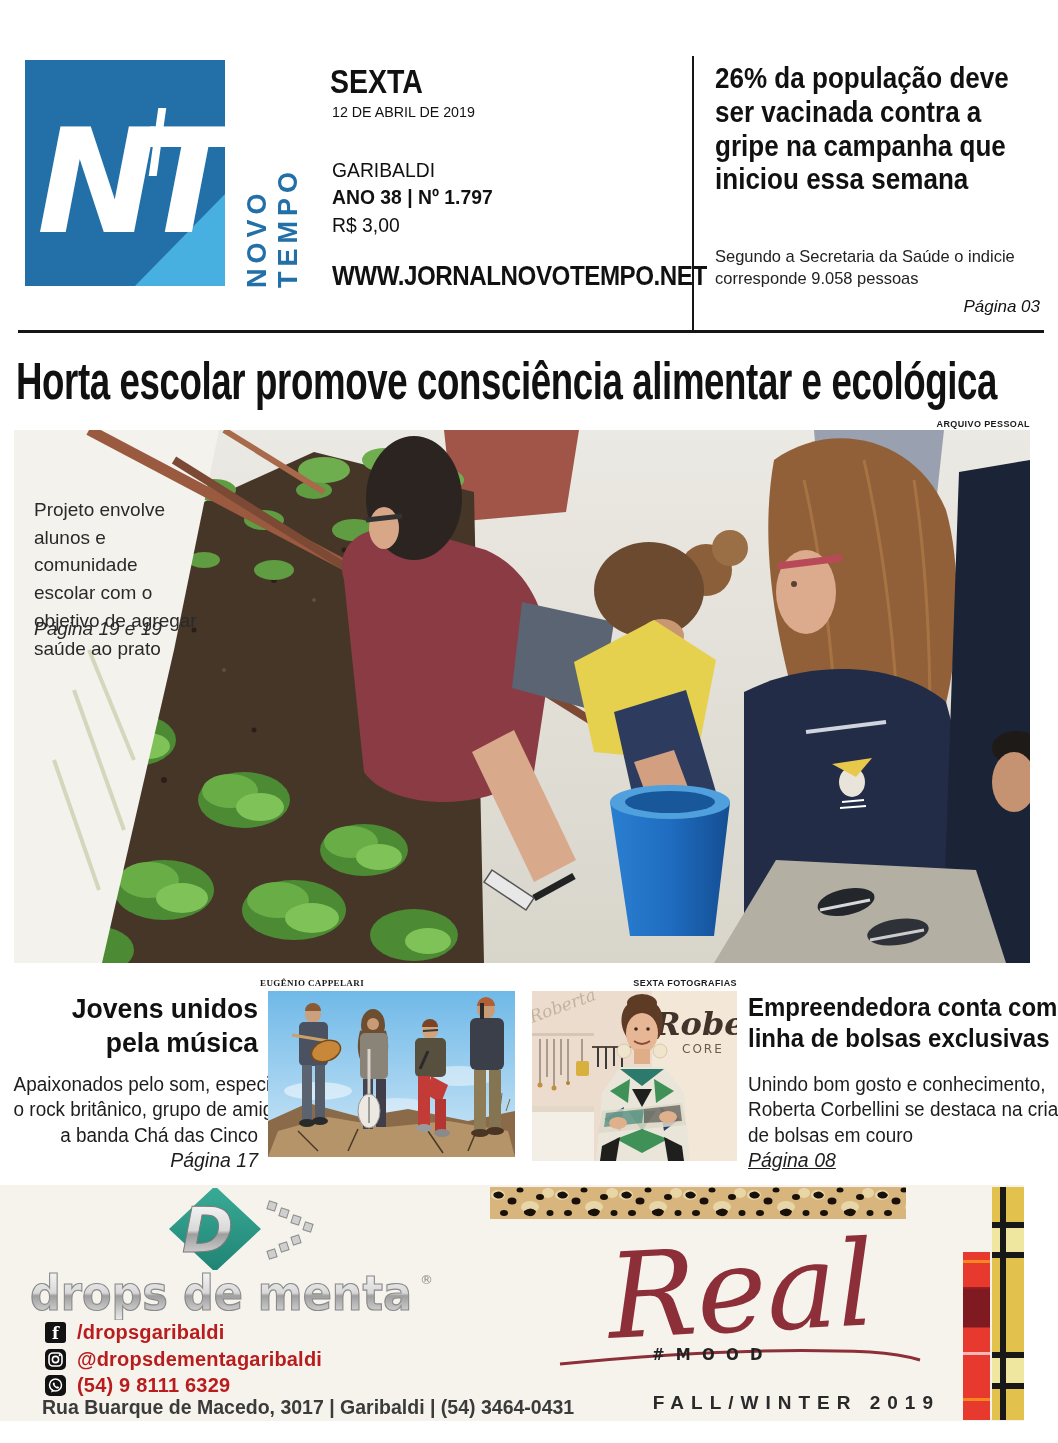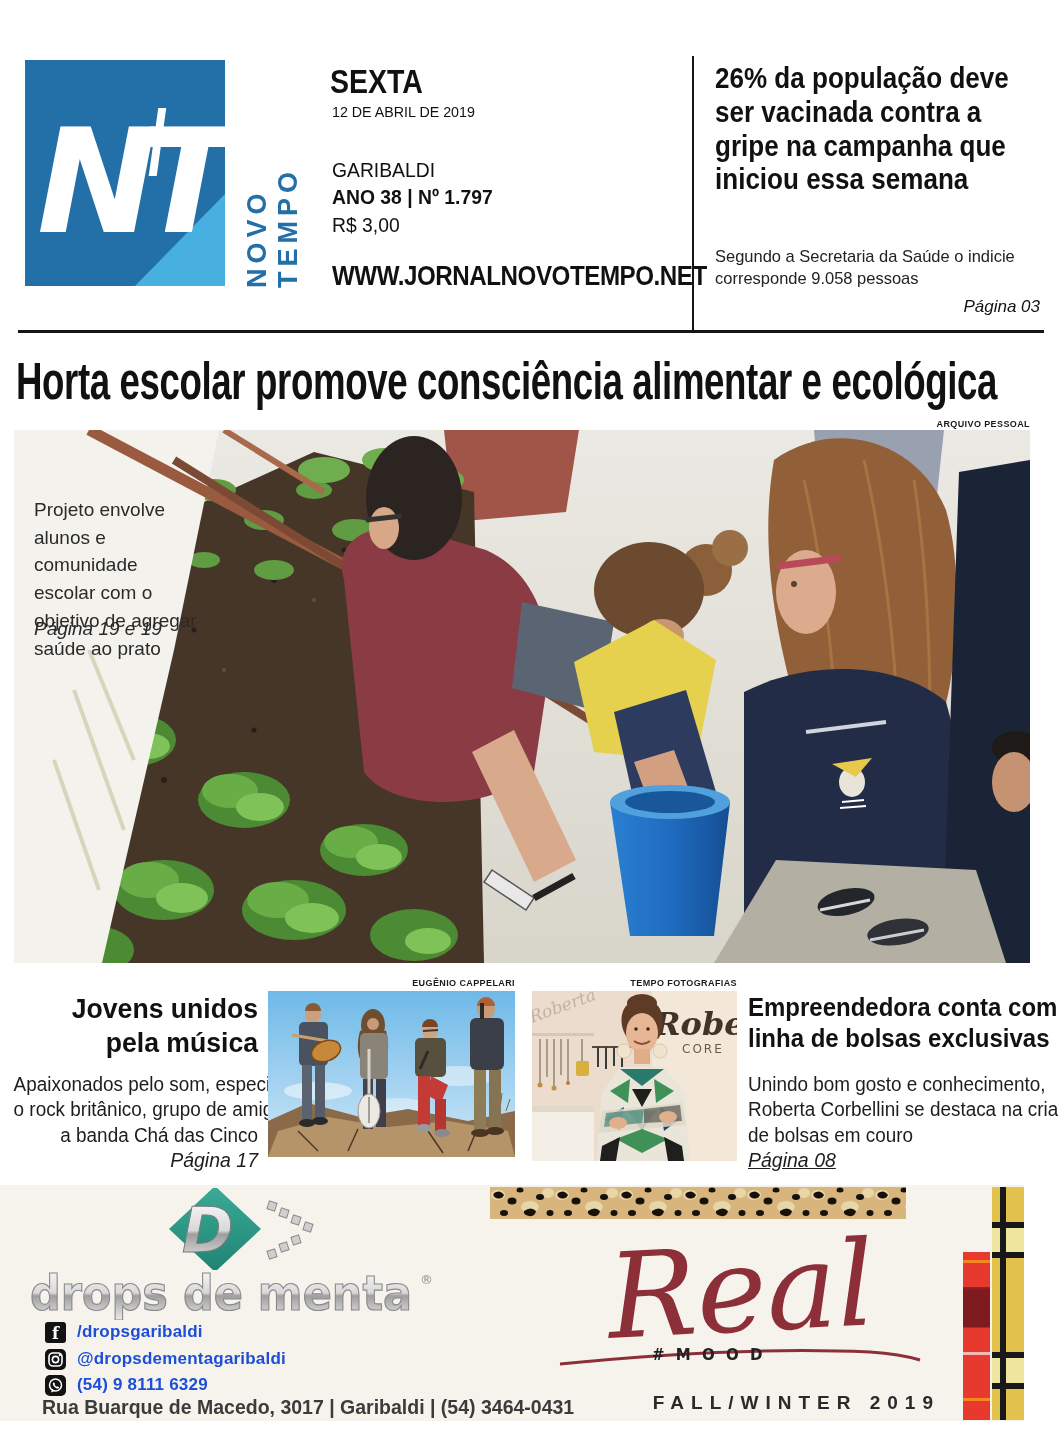--- a/index.html
+++ b/index.html
@@ -29,42 +29,42 @@
   .topstory-p{left:885px;top:297px;width:155px;text-align:right;font-size:17px;font-style:italic;}
   .hrule{left:18px;top:330px;width:1026px;height:3px;background:#151515;}
   
   .main-h{left:16px;top:351px;font-size:47px;font-weight:bold;white-space:nowrap;letter-spacing:-.5px;
           transform:scale(.78,1.10);transform-origin:left top;}
   .main-credit{right:28px;top:419px;text-align:right;}
   .main-photo{left:14px;top:430px;width:1016px;height:533px;}
   .main-cap{left:34px;top:452px;font-size:19px;line-height:1.46;color:#2a2a2a;margin-top:44px;}
   .main-cap-p{left:34px;top:618px;font-size:19px;font-style:italic;color:#2a2a2a;}
   
-  .mus-credit{left:268px;top:978px;width:247px;text-align:right;}
+  .mus-credit{left:260px;top:978px;width:247px;font-family:Liberation Serif, serif;}
   .mus-h{left:30px;top:992px;width:228px;text-align:right;font-size:28px;font-weight:bold;line-height:1.2;
          transform:scaleX(.95);transform-origin:right top;}
   .mus-b{left:6px;top:1072px;width:252px;text-align:right;font-size:19.5px;line-height:1.3;color:#1d1d1d;
          transform:scaleX(.97);transform-origin:right top;}
   .mus-p{left:6px;top:1149px;width:252px;text-align:right;font-size:19.5px;font-style:italic;color:#1d1d1d;}
   .band-photo{left:268px;top:991px;width:247px;height:166px;}
   .bag-credit{left:532px;top:978px;width:205px;text-align:right;}
   .rob-photo{left:532px;top:991px;width:205px;height:170px;}
   .bag-h{left:748px;top:992px;width:310px;font-size:25px;font-weight:bold;line-height:1.24;
          transform:scaleX(.96);transform-origin:left top;}
   .bag-b{left:748px;top:1072px;width:310px;font-size:19.5px;line-height:1.3;color:#1d1d1d;
          transform:scaleX(.97);transform-origin:left top;}
   .bag-p{left:748px;top:1149px;font-size:19.5px;font-style:italic;color:#1d1d1d;text-decoration:underline;}
   
   .ad-strip{left:0;top:1185px;width:1024px;height:236px;background:#f6f3ed;}
   .leopard{left:490px;top:1187px;width:416px;height:32px;}
   .drops-logo{left:30px;top:1188px;width:420px;height:82px;}
   .drops-word{left:28px;top:1268px;width:430px;height:52px;}
   .soc-row{left:45px;height:24px;display:flex;align-items:center;gap:11px;}
   .soc-ico{width:21px;height:21px;flex:0 0 auto;}
-  .soc-txt{font-size:17px;font-weight:bold;color:#1d4ed8;letter-spacing:.2px;}
+  .soc-txt{font-size:20px;font-weight:bold;color:#b91c1c;letter-spacing:.2px;}
   .addr{left:42px;top:1396px;font-size:19.5px;font-weight:bold;color:#3b3b3b;}
   .real-svg{left:540px;top:1218px;width:400px;height:172px;}
   .season{left:540px;top:1392px;width:400px;text-align:right;font-size:19px;font-weight:bold;
           letter-spacing:7px;color:#2a2a2a;}
   .red-strip{left:963px;top:1252px;width:27px;height:168px;
     background:linear-gradient(180deg,#e8392e 0,#e8392e 8px,#f5871e 8px,#f5871e 11px,#e8392e 11px,#e8392e 35px,
       #a02026 35px,#7e1a20 38px,#7e1a20 75px,#e8392e 76px,#e8392e 100px,#f3b9ba 100px,#f3b9ba 103px,
       #e8392e 103px,#e8392e 146px,#f5871e 146px,#f5871e 149px,#e8392e 149px,#e8392e 168px);}
   .plaid-strip{left:992px;top:1187px;width:32px;height:233px;
     background:
@@ -332,21 +332,21 @@
     <circle cx="218" cy="19" r="9" fill="#c89b76"></circle>
       <path d="M209,15 a9,9 0 0 1 18,0 z" fill="#b06034"></path>
     <rect x="202" y="27" width="34" height="52" rx="6" fill="#3a3f4a"></rect>
     <rect x="212" y="12" width="4" height="16" fill="#2a2a2a"></rect>
     <rect x="206" y="79" width="12" height="60" fill="#8d7c55"></rect>
       <rect x="221" y="79" width="12" height="58" fill="#847451"></rect>
     <ellipse cx="212" cy="142" rx="9" ry="4" fill="#4a3424"></ellipse>
       <ellipse cx="227" cy="140" rx="9" ry="4" fill="#4a3424"></ellipse>
   </svg>
 
-  <div class="abs credit bag-credit">TEMPO FOTOGRAFIAS</div>
+  <div class="abs credit bag-credit">SEXTA FOTOGRAFIAS</div>
 
   <svg class="abs rob-photo" viewBox="0 0 205 170" preserveAspectRatio="none">
     <rect width="205" height="170" fill="#ecdccd"></rect>
     <rect x="120" y="0" width="85" height="170" fill="#f3e7d8"></rect>
     <text x="122" y="44" font-family="DejaVu Serif, serif" font-size="32" font-weight="bold" font-style="italic" fill="#41332a">Robe</text>
     <text x="150" y="62" font-family="DejaVu Sans, sans-serif" font-size="12" letter-spacing="2" fill="#6b5a4a">CORE</text>
     <text x="0" y="32" font-family="DejaVu Serif, serif" font-size="17" font-style="italic" fill="#c4b2a0" transform="rotate(-20 0 32)">Roberta</text>
     <rect x="0" y="42" width="62" height="3" fill="#d8c6b4"></rect>
     <g stroke="#6a5a4a" stroke-width="1">
       <line x1="8" y1="48" x2="8" y2="92"></line>

